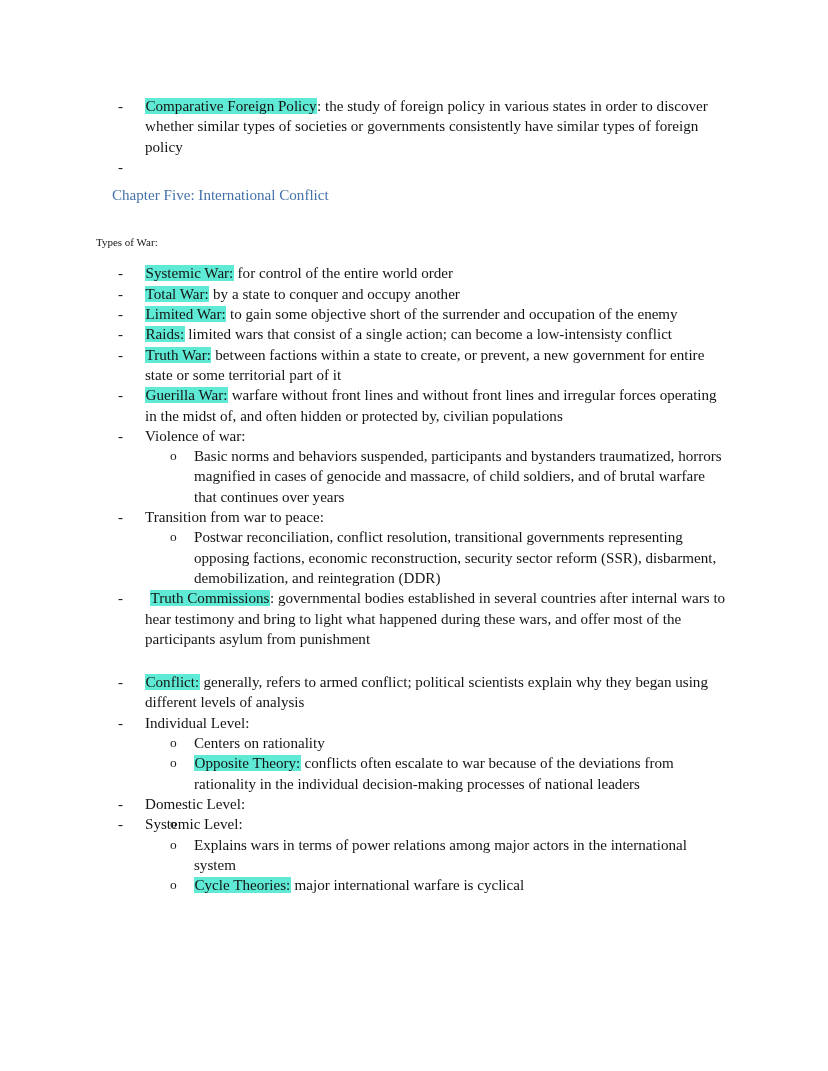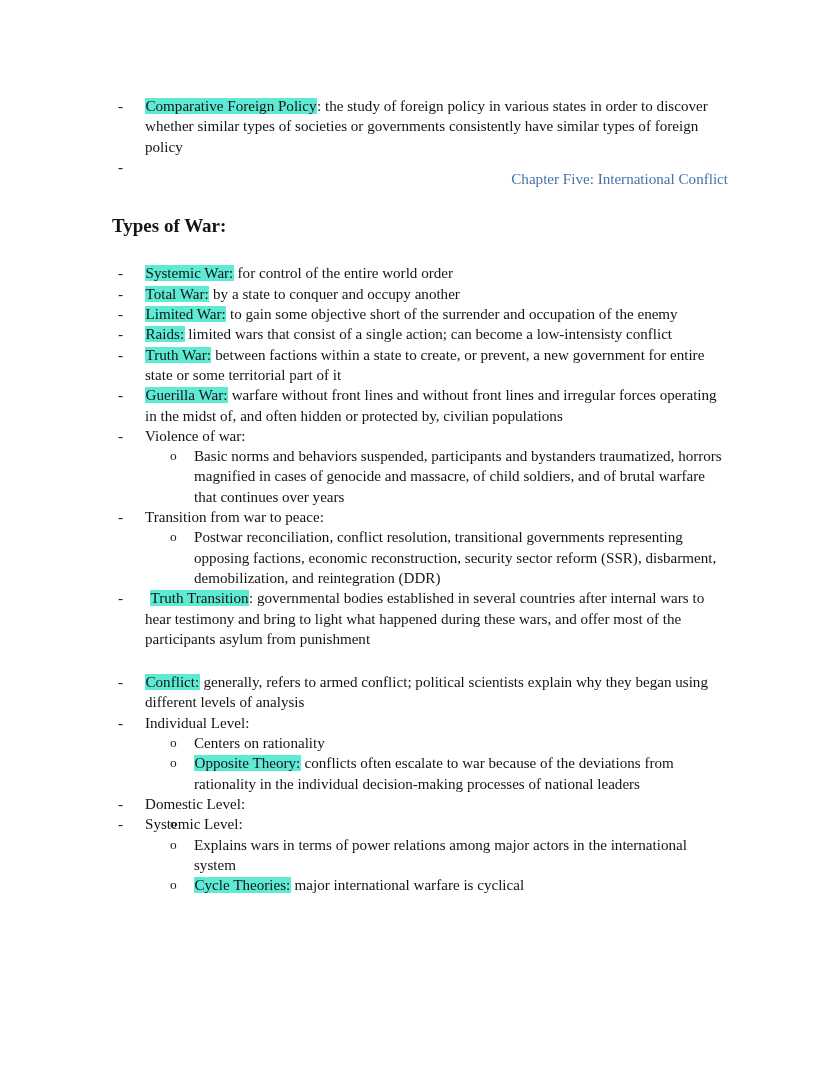--- a/index.html
+++ b/index.html
@@ -20,33 +20,31 @@
     overflow: hidden;
     box-sizing: border-box;
     padding: 96px 100px 0 96px;
   }
   .doc-body {
     font-size: 15.1px;
     line-height: 20.3px;
     color: #141414;
   }
   .section-label {
+    margin: 0;
+    padding: 0;
+    font-size: 11px;
+    line-height: 20.3px;
+  }
+  .chapter-heading {
     margin: 16px;
-    padding: 0;
-    font-size: 19px;
-    line-height: 20.3px;
-    font-weight: bold;
-  }
-  .chapter-heading {
-    margin: 0;
     padding: 0;
     color: #4472a8;
     font-size: 15.1px;
     line-height: 20.3px;
-    text-align: right;
   }
   .gap-md { height: 11px; }
   .gap-lg { height: 12px; }
 
   
   ul.lvl1, ul.lvl2 {
     margin: 0;
     padding: 0;
     list-style: none;
   }
@@ -163,21 +161,21 @@
       <li class="item">
         <span class="marker">-</span><span>Transition from war to peace:</span>
         <ul class="lvl2">
           <li class="item">
             <span class="marker">o</span><span>Postwar reconciliation, conflict resolution, transitional governments representing opposing factions, economic reconstruction, security sector reform (SSR), disbarment, demobilization, and reintegration (DDR)</span>
           </li>
         </ul>
       </li>
 
       <li class="item hanging-out">
-        <span class="marker">-</span><span class="hl">Truth Transition</span><span>: governmental bodies established in several countries after internal wars to hear testimony and bring to light what happened during these wars, and offer most of the participants asylum from punishment</span>
+        <span class="marker">-</span><span class="hl">Truth Commissions</span><span>: governmental bodies established in several countries after internal wars to hear testimony and bring to light what happened during these wars, and offer most of the participants asylum from punishment</span>
       </li>
     </ul>
 
     <div class="gap-lg"></div>
 
 
     <div class="gap-md"></div>
 
     <ul class="lvl1">
       <li class="item">

